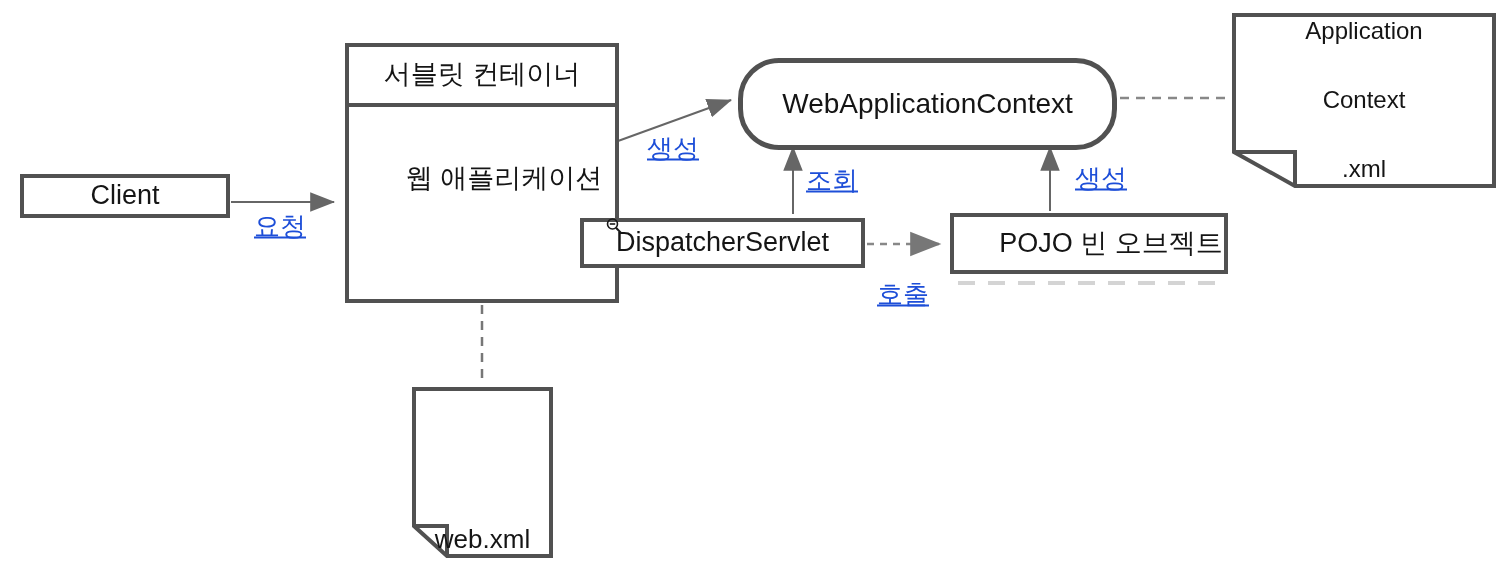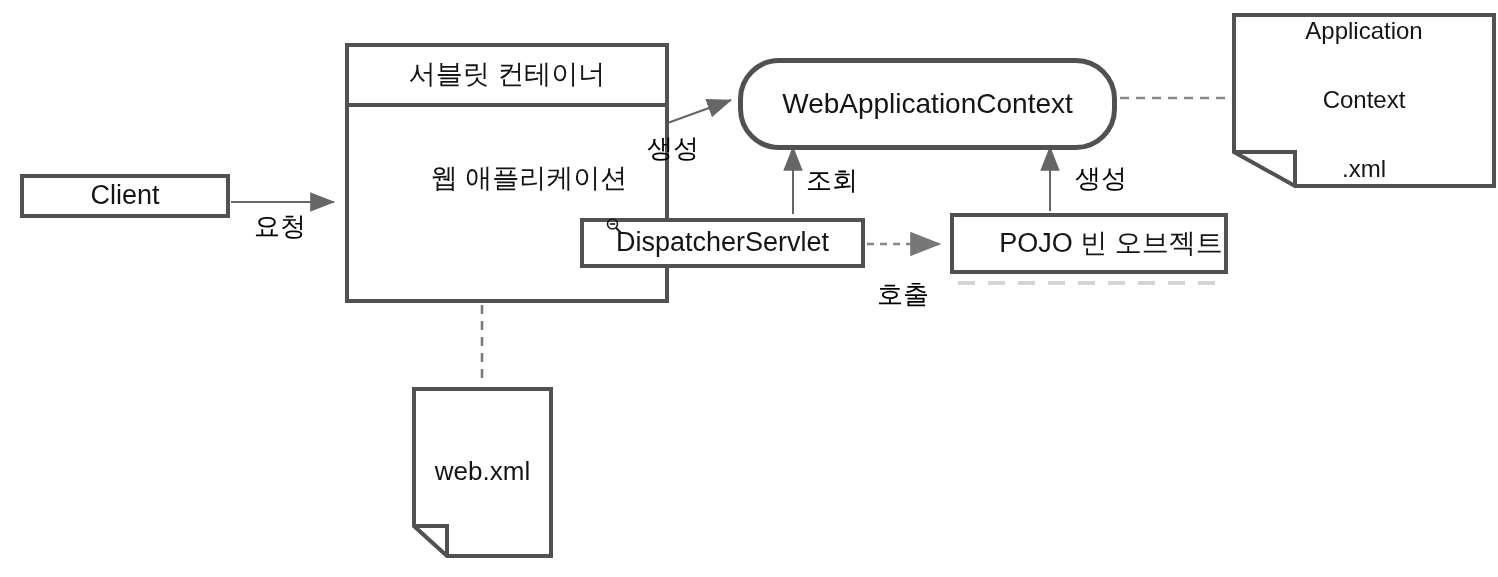--- a/index.html
+++ b/index.html
@@ -31,21 +31,21 @@
     align-items: center;
     justify-content: center;
     font-size: 27px;
     line-height: 1.15;
     color: #151515;
     z-index: 2;
     text-align: center;
   }
   .client-box      { left: 20px;  top: 174px; width: 210px; height: 44px; }
   .servlet-container {
-    left: 345px; top: 43px; width: 324px; height: 260px;
+    left: 345px; top: 43px; width: 274px; height: 260px;
     flex-direction: column; align-items: stretch; justify-content: flex-start;
   }
   .sc-header {
     box-sizing: border-box;
     height: 60px;
     border-bottom: 4px solid #515151;
     display: flex; align-items: center; justify-content: center;
   }
   .sc-body {
     flex: 1;
@@ -61,35 +61,37 @@
   }
   .doc-label {
     position: absolute;
     display: flex; align-items: center; justify-content: center;
     text-align: center;
     z-index: 2;
   }
   .webxml-label {
     left: 412px; top: 387px; width: 141px; height: 168px;
     font-size: 26px;
+    align-items: flex-end;
   }
   .appctx-label {
     left: 1234px; top: 15px; width: 260px; height: 168px;
     font-size: 24px; line-height: 29px;
     flex-direction: column;
     gap: 40px;
   }
   .edge-label {
     position: absolute;
     transform: translate(-50%, -50%);
     font-size: 26px;
     white-space: nowrap;
-    color: #000000;
+    color: #1d4ed8;
     z-index: 4;
     background: transparent;
+    text-decoration: underline;
   }
   .lbl-request { left: 280px;  top: 226px; }
   .lbl-create-ctx { left: 673px; top: 148px; }
   .lbl-lookup  { left: 832px;  top: 180px; }
   .lbl-create-bean { left: 1101px; top: 178px; }
   .lbl-call    { left: 903px;  top: 270px; margin-top: 24px; }
   .magnifier {
     position: absolute;
     left: 603px; top: 215px;
     width: 22px; height: 22px;

